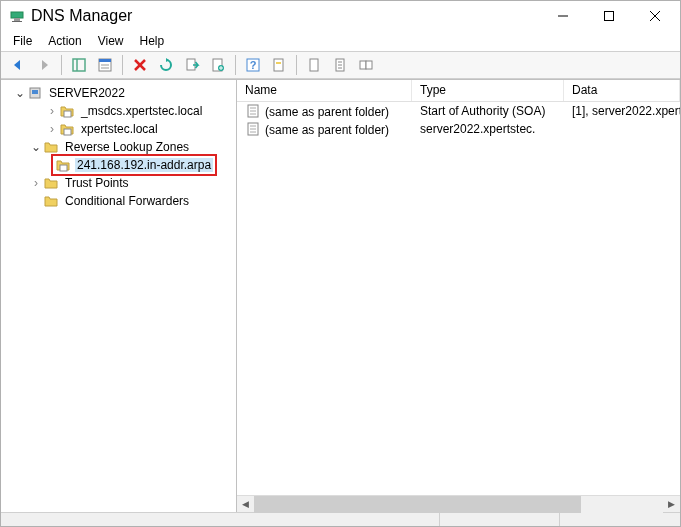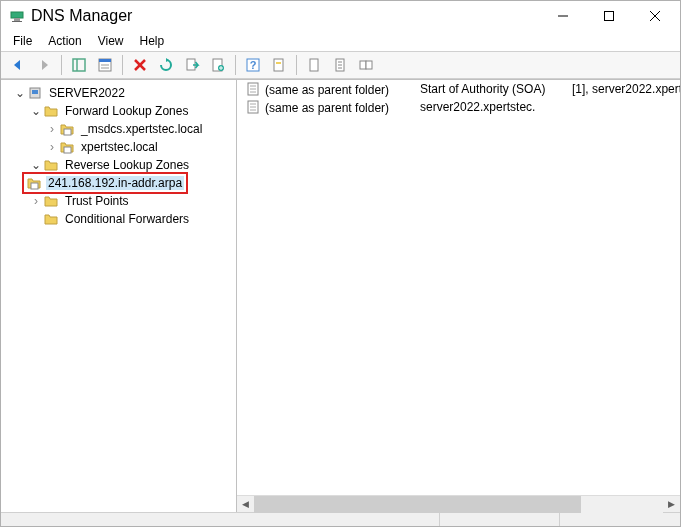--- a/index.html
+++ b/index.html
@@ -180,29 +180,20 @@
           <span class="node-icon">
               <svg viewBox="0 0 16 16">
                 <rect x="3" y="3" width="10" height="10" fill="#ddd" stroke="#888"></rect>
                 <rect x="5" y="5" width="6" height="4" fill="#4a8ad4"></rect>
               </svg>
             </span>
           <span class="node-label">SERVER2022</span>
         </div>
 
         <div class="tree-node">
-          <div class="node-row" style="padding-left:28px">
-            <span class="expander expanded"></span>
-            <span class="node-icon">
-                <svg viewBox="0 0 16 16">
-                  <path d="M2 4 L6 4 L7 6 L14 6 L14 13 L2 13 Z" fill="#f0d060" stroke="#c0a040"></path>
-                </svg>
-              </span>
-            <span class="node-label">Forward Lookup Zones</span>
-          </div>
           <div class="node-row" style="padding-left:44px">
             <span class="expander collapsed"></span>
             <span class="node-icon">
                 <svg viewBox="0 0 16 16">
                   <path d="M2 4 L6 4 L7 6 L14 6 L14 13 L2 13 Z" fill="#f0d060" stroke="#c0a040"></path>
                   <rect x="5" y="8" width="7" height="6" fill="#fff" stroke="#888"></rect>
                 </svg>
               </span>
             <span class="node-label">_msdcs.xpertstec.local</span>
           </div>
@@ -221,21 +212,21 @@
         <div class="tree-node">
           <div class="node-row" style="padding-left:28px">
             <span class="expander expanded"></span>
             <span class="node-icon">
                 <svg viewBox="0 0 16 16">
                   <path d="M2 4 L6 4 L7 6 L14 6 L14 13 L2 13 Z" fill="#f0d060" stroke="#c0a040"></path>
                 </svg>
               </span>
             <span class="node-label">Reverse Lookup Zones</span>
           </div>
-          <div class="node-row" style="padding-left:21px">
+          <div class="node-row" style="padding-left:50px">
             <span class="selected-outline">
               <span class="node-icon">
                   <svg viewBox="0 0 16 16">
                     <path d="M2 4 L6 4 L7 6 L14 6 L14 13 L2 13 Z" fill="#f0d060" stroke="#c0a040"></path>
                     <rect x="5" y="8" width="7" height="6" fill="#fff" stroke="#888"></rect>
                   </svg>
                 </span>
               <span class="node-label selected-bg">241.168.192.in-addr.arpa</span>
             </span>
           </div>
@@ -258,20 +249,25 @@
                 <path d="M2 4 L6 4 L7 6 L14 6 L14 13 L2 13 Z" fill="#f0d060" stroke="#c0a040"></path>
               </svg>
             </span>
           <span class="node-label">Conditional Forwarders</span>
         </div>
       </div>
     </div>
   </div>
 
   <div class="list-pane">
+    <div class="list-header">
+      <div class="col-header col-name">Name</div>
+      <div class="col-header col-type">Type</div>
+      <div class="col-header col-data">Data</div>
+    </div>
     <div class="list-body">
       <div class="list-row">
         <div class="list-cell col-name">
           <span class="row-icon"><svg viewBox="0 0 16 16">
                 <rect x="3" y="2" width="10" height="12" fill="#fff" stroke="#888"></rect>
                 <line x1="5" y1="5" x2="11" y2="5" stroke="#aaa"></line>
                 <line x1="5" y1="8" x2="11" y2="8" stroke="#aaa"></line>
                 <line x1="5" y1="11" x2="11" y2="11" stroke="#aaa"></line>
               </svg></span>
           <span>(same as parent folder)</span>

